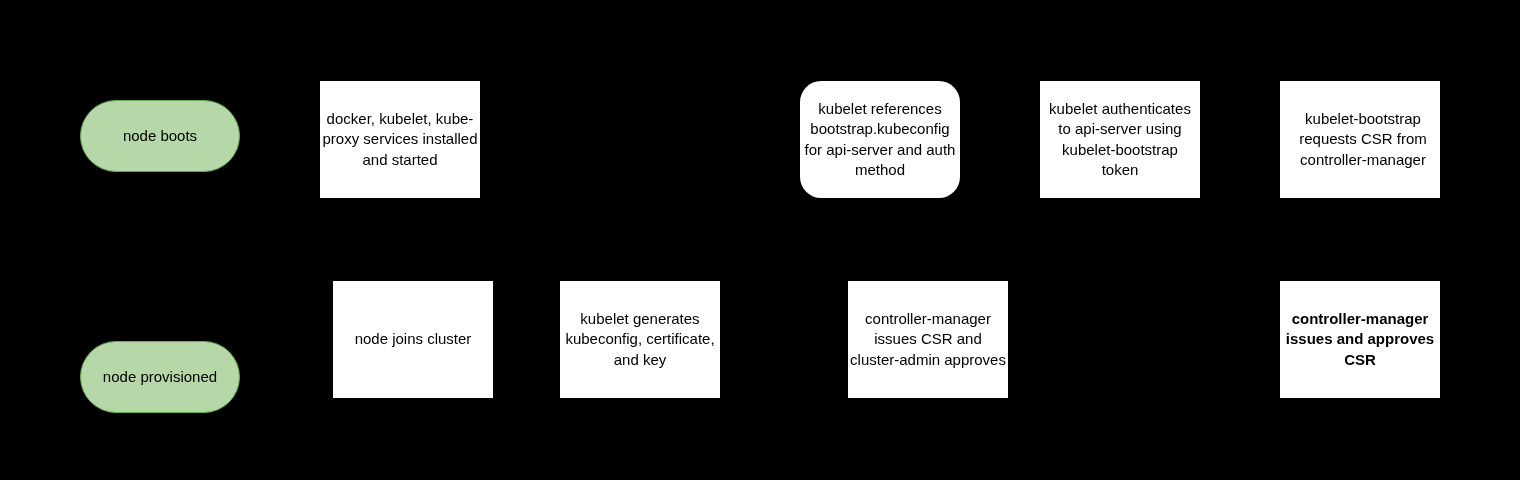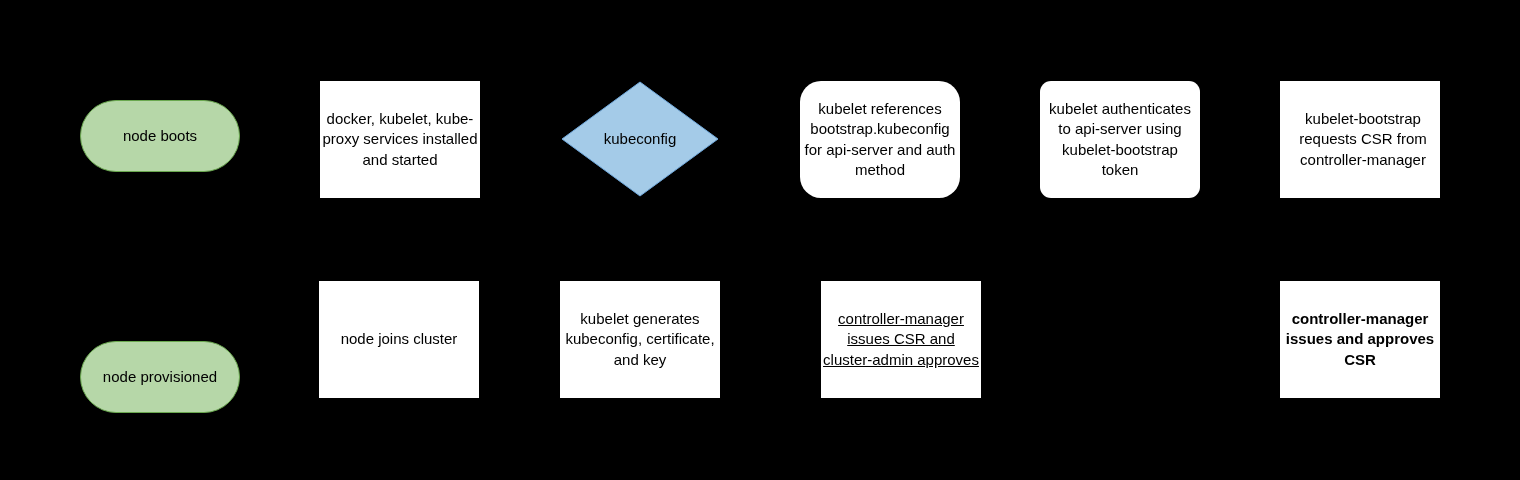--- a/index.html
+++ b/index.html
@@ -54,48 +54,42 @@
   }
   .decision .label {
     position: relative;
     z-index: 1;
   }
   
   .pos-r1c1 { left: 80px;   top: 100px; }
   .pos-r1c2 { left: 320px;  top: 81px;  }
   .pos-r1c3 { left: 560px;  top: 80px;  }
   .pos-r1c4 { left: 800px;  top: 81px; border-radius: 21px;  }
-  .pos-r1c5 { left: 1040px; top: 81px; border-radius: 11px;  }
+  .pos-r1c5 { left: 1040px; top: 81px;  }
   .pos-r1c6 { left: 1280px; top: 81px; padding-left: 8px;  }
   .pos-r2c1 { left: 80px;   top: 300px; margin-top: 41px; }
-  .pos-r2c2 { left: 319px;  top: 281px; }
+  .pos-r2c2 { left: 333px;  top: 281px; }
   .pos-r2c3 { left: 560px;  top: 281px; justify-content: center; }
-  .pos-r2c4 { left: 821px;  top: 281px; text-decoration: underline; }
+  .pos-r2c4 { left: 848px;  top: 281px; }
   .pos-r2c5 { left: 1040px; top: 281px; }
   .pos-r2c6 { left: 1280px; top: 281px; font-weight: bold; }
 </style>
 </head>
 <body>
 
 <div class="flowchart">
 
   <div class="node terminator pos-r1c1">
     <span>node boots</span>
   </div>
 
   <div class="node process pos-r1c2">
     <span>docker, kubelet, kube-proxy services installed and started</span>
   </div>
 
-  <div class="node decision pos-r1c3">
-    <svg viewBox="0 0 160 118" preserveAspectRatio="none">
-      <polygon points="80,2 158,59 80,116 2,59" style="fill: var(--decision-fill, #a4cbe8); stroke: var(--decision-border, #6fa8dc); stroke-width: 1;"></polygon>
-    </svg>
-    <span class="label">kubeconfig</span>
-  </div>
 
   <div class="node process pos-r1c4">
     <span>kubelet references bootstrap.kubeconfig for api-server and auth method</span>
   </div>
 
   <div class="node process pos-r1c5">
     <span>kubelet authenticates to api-server using kubelet-bootstrap token</span>
   </div>
 
   <div class="node process pos-r1c6">

